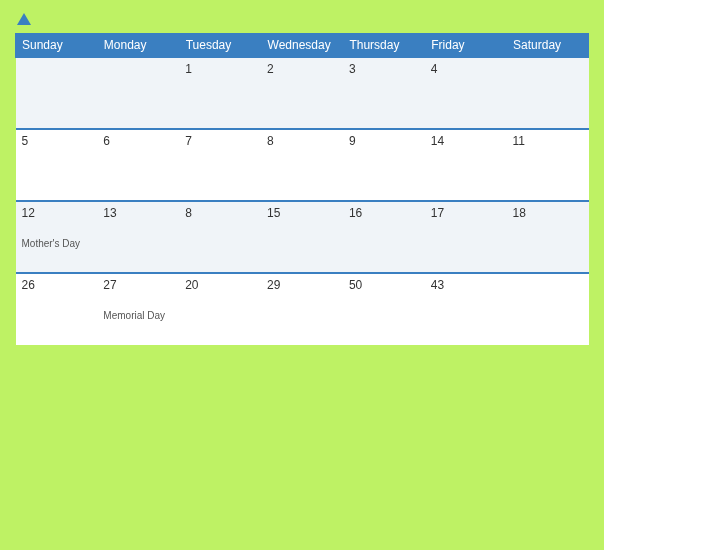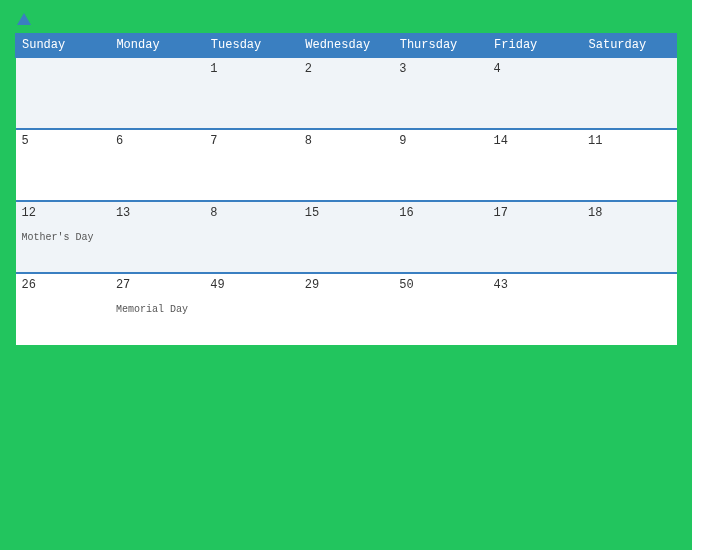--- a/index.html
+++ b/index.html
@@ -4,25 +4,24 @@
   <style>
     * { box-sizing: border-box; margin: 0; padding: 0; }
     body {
       font-family: Arial, sans-serif;
       background: #fff;
       width: 712px;
       height: 550px;
       overflow: hidden;
     }
     .page {
-      width: 692px;
+      width: 604px;
       height: 550px;
-      background: #22c55e;
+      background: #bef264;
       padding: 10px 15px;
-      font-family: Liberation Mono, monospace;
     }
     .header {
       display: flex;
       align-items: center;
       justify-content: space-between;
       margin-bottom: 8px;
     }
     .logo {
       display: flex;
       align-items: center;
@@ -99,21 +98,21 @@
       width: calc(100% / 7);
     }
     .day-num {
       font-size: 12px;
       color: #333;
       display: block;
     }
     .event {
       font-size: 10px;
       color: #555;
-      margin-top: 12px;
+      margin-top: 18px;
       display: block;
     }
   </style>
 </head>
 <body>
 
 <div class="page">
   <div class="header">
     <div class="logo">
       <span class="logo-general"></span>
@@ -204,21 +203,21 @@
         </tr>
         <tr>
           <td>
             <span class="day-num">26</span>
           </td>
           <td>
             <span class="day-num">27</span>
             <span class="event">Memorial Day</span>
           </td>
           <td>
-            <span class="day-num">49</span>
+            <span class="day-num">20</span>
           </td>
           <td>
             <span class="day-num">29</span>
           </td>
           <td>
             <span class="day-num">50</span>
           </td>
           <td>
             <span class="day-num">43</span>
           </td>

